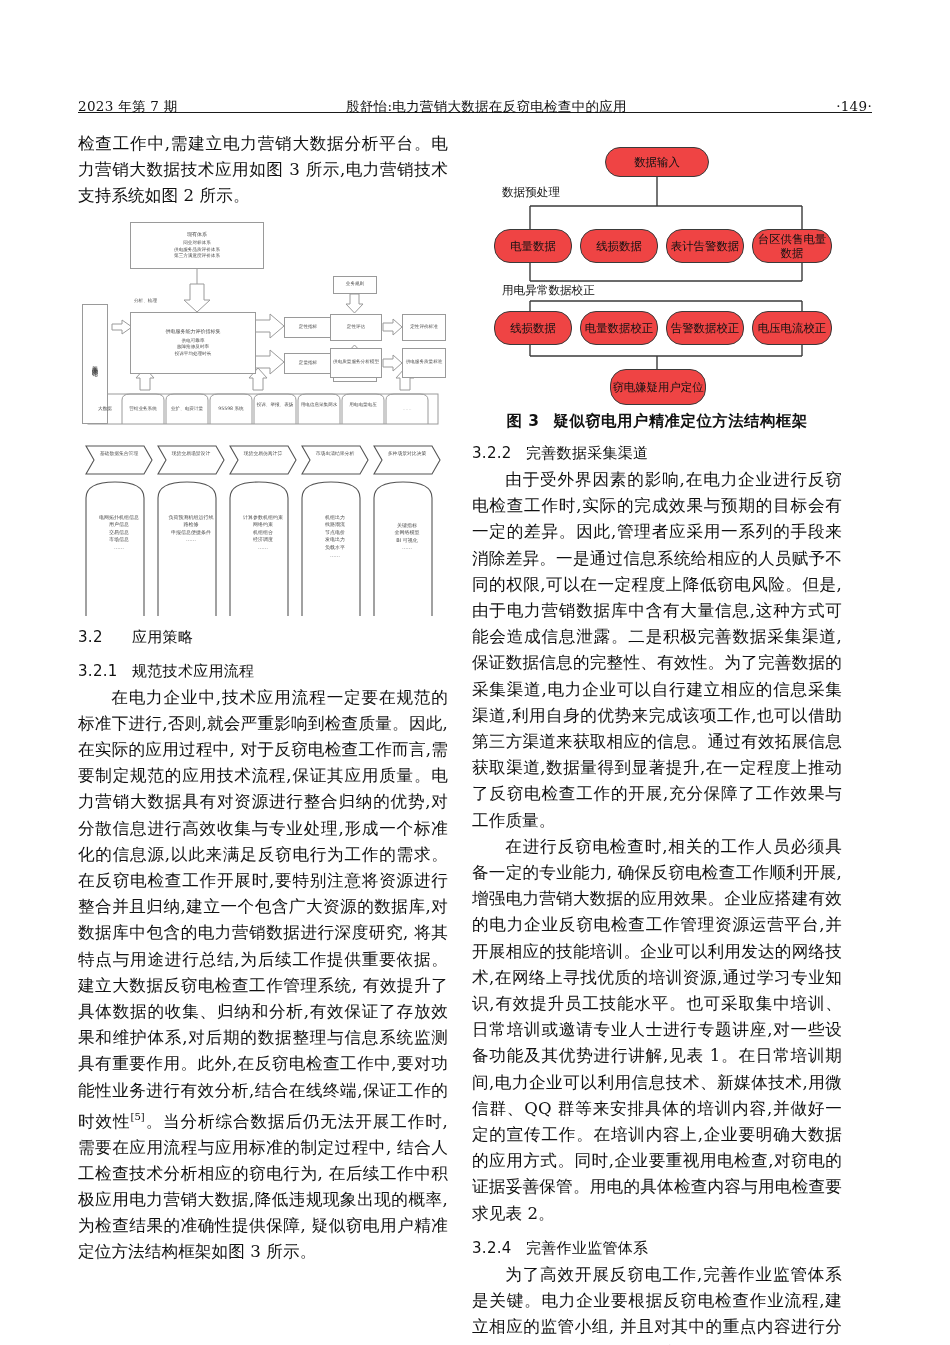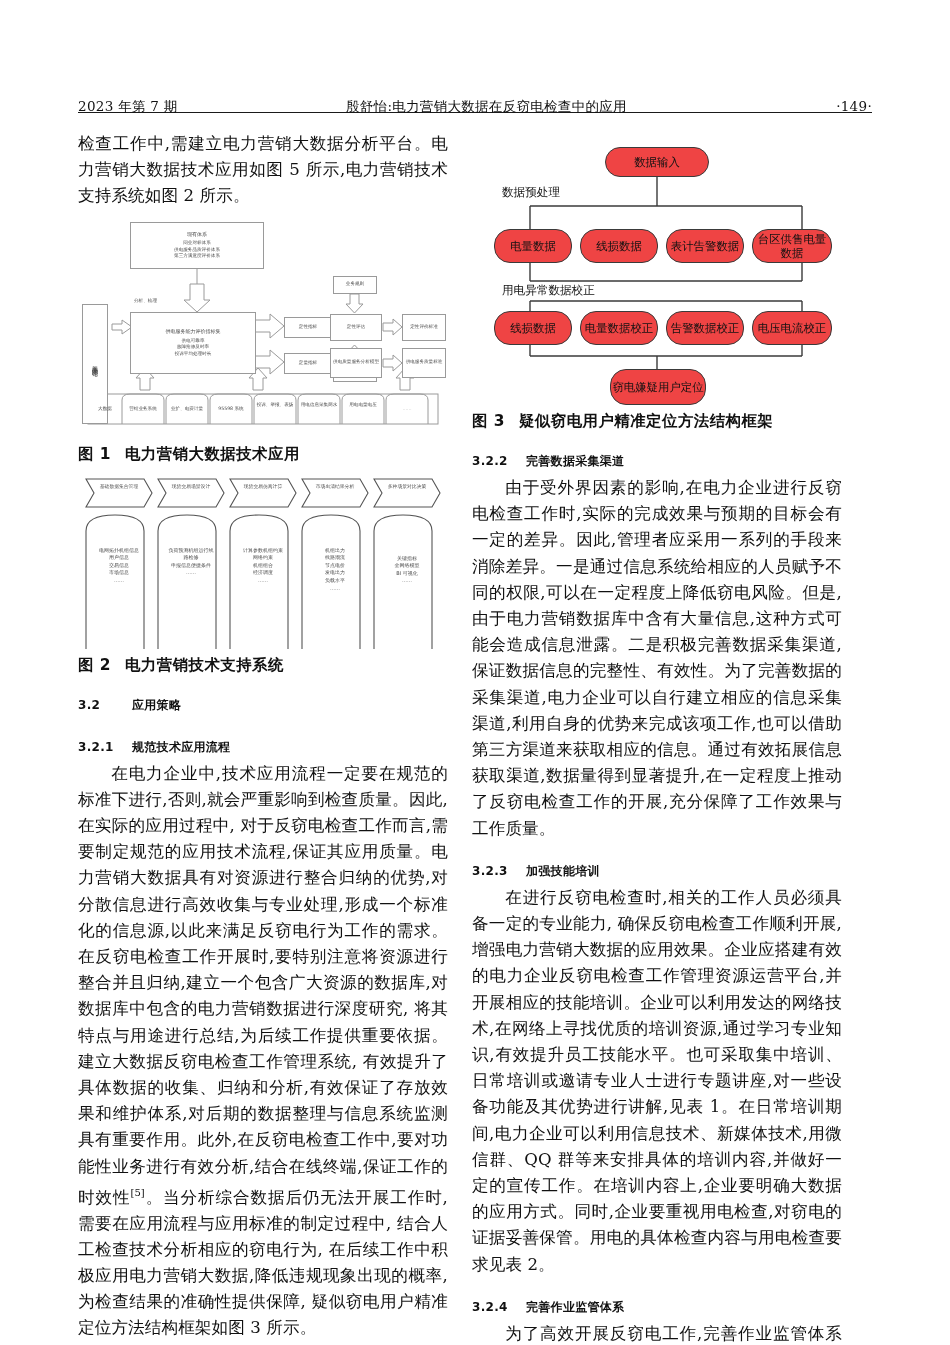--- a/index.html
+++ b/index.html
@@ -56,32 +56,32 @@
     margin: 0;
     font-size: 16.6px;
     line-height: 26.2px;
     text-align: justify;
     text-justify: inter-character;
     letter-spacing: .1px;
   }
   p.indent { text-indent: 2em; }
 
   h3.sec {
-    margin: 16px 0 1px 0;
-    font-size: 12px;
-    font-weight: bold;
+    margin: 8px 0 1px 0;
+    font-size: 15px;
+    font-weight: normal;
     font-family: "DejaVu Sans", "Liberation Sans", sans-serif;
     letter-spacing: .3px;
     line-height: 26px;
   }
   h3.sec .num { display: inline-block; min-width: 46px; }
   h3.sec .ttl { margin-left: 8px; }
 
   .figcap {
-    text-align: left;
+    text-align: center;
     font-size: 15.4px;
     font-weight: bold;
     font-family: "DejaVu Sans", "Liberation Sans", sans-serif;
     margin: 6px 0 8px 0;
     letter-spacing: .5px;
   }
   .figcap .gap { display: inline-block; width: 14px; }
 
   sup.ref { font-size: 10px; vertical-align: super; }
 
@@ -190,21 +190,21 @@
     <div class="rh-left">2023 年第 7 期</div>
     <div class="rh-mid">殷舒怡:电力营销大数据在反窃电检查中的应用</div>
     <div class="rh-right">·149·</div>
   </div>
   <div class="rule"></div>
 
   <div class="columns">
 
     <div class="col">
 
-      <p class="body">检查工作中,需建立电力营销大数据分析平台。电力营销大数据技术应用如图 5 所示,电力营销技术支持系统如图 2 所示。</p>
+      <p class="body">检查工作中,需建立电力营销大数据分析平台。电力营销大数据技术应用如图 3 所示,电力营销技术支持系统如图 2 所示。</p>
 
       <div class="fig1">
         <svg width="370" height="222">
           <defs>
             <marker id="f1ah" markerWidth="8" markerHeight="8" refX="1" refY="4" orient="auto">
               <path d="M0,1 L6,4 L0,7 Z" fill="none" stroke="#9a9a9a" stroke-width=".7"></path>
             </marker>
           </defs>
 
           <path d="M34,108 L44,108 L44,104 L54,111 L44,118 L44,114 L34,114 Z" fill="#fff" stroke="#9a9a9a" stroke-width="1"></path>
@@ -280,23 +280,20 @@
         <div class="lbl" style="left:12px; top:190px; width:30px; text-align:center;">大数据</div>
         <div class="lbl" style="left:45px; top:190px; width:40px; text-align:center;">营销业务系统</div>
         <div class="lbl" style="left:89px; top:190px; width:40px; text-align:center;">业扩、电费计量</div>
         <div class="lbl" style="left:133px; top:190px; width:40px; text-align:center;">95598 系统</div>
         <div class="lbl" style="left:177px; top:186px; width:40px; text-align:center; line-height:6.4px;">投诉、举报、表扬</div>
         <div class="lbl" style="left:221px; top:186px; width:40px; text-align:center; line-height:6.4px;">用电信息采集两水</div>
         <div class="lbl" style="left:265px; top:186px; width:40px; text-align:center; line-height:6.4px;">用电电量电压</div>
         <div class="lbl" style="left:309px; top:190px; width:40px; text-align:center; color:#bbb;">……</div>
       </div>
 
-      <div class="figcap">
-        <span>图 1</span><span class="gap"></span><span>电力营销大数据技术应用</span>
-      </div>
 
       <div class="fig2">
         <svg width="370" height="176">
           <g fill="none" stroke="#555" stroke-width="1.1">
 
             <path d="M8,6 L66,6 L74,20 L66,34 L8,34 L16,20 Z"></path>
             <path d="M80,6 L138,6 L146,20 L138,34 L80,34 L88,20 Z"></path>
             <path d="M152,6 L210,6 L218,20 L210,34 L152,34 L160,20 Z"></path>
             <path d="M224,6 L282,6 L290,20 L282,34 L224,34 L232,20 Z"></path>
             <path d="M296,6 L354,6 L362,20 L354,34 L296,34 L304,20 Z"></path>
@@ -344,23 +341,20 @@
           <div>……</div>
         </div>
         <div class="col-t" style="left:296px; top:82px;">
           <div>关键指标</div>
           <div>全网络模型</div>
           <div>BI 可视化</div>
           <div>……</div>
         </div>
       </div>
 
-      <div class="figcap">
-        <span>图 2</span><span class="gap"></span><span>电力营销技术支持系统</span>
-      </div>
 
       <h3 class="sec">
         <span class="num">3.2</span><span class="ttl">应用策略</span>
       </h3>
       <h3 class="sec">
         <span class="num">3.2.1</span><span class="ttl">规范技术应用流程</span>
       </h3>
       <p class="body indent"><span>在电力企业中,技术应用流程一定要在规范的标准下进行,否则,就会严重影响到检查质量。因此,在实际的应用过程中, 对于反窃电检查工作而言,需要制定规范的应用技术流程,保证其应用质量。电力营销大数据具有对资源进行整合归纳的优势,对分散信息进行高效收集与专业处理,形成一个标准化的信息源,以此来满足反窃电行为工作的需求。在反窃电检查工作开展时,要特别注意将资源进行整合并且归纳,建立一个包含广大资源的数据库,对数据库中包含的电力营销数据进行深度研究, 将其特点与用途进行总结,为后续工作提供重要依据。建立大数据反窃电检查工作管理系统, 有效提升了具体数据的收集、归纳和分析,有效保证了存放效果和维护体系,对后期的数据整理与信息系统监测具有重要作用。此外,在反窃电检查工作中,要对功能性业务进行有效分析,结合在线终端,保证工作的时效性</span><sup class="ref">[5]</sup><span>。当分析综合数据后仍无法开展工作时, 需要在应用流程与应用标准的制定过程中, 结合人工检查技术分析相应的窃电行为, 在后续工作中积极应用电力营销大数据,降低违规现象出现的概率,为检查结果的准确性提供保障, 疑似窃电用户精准定位方法结构框架如图 3 所示。</span></p>
     </div>
 
@@ -412,23 +406,20 @@
 
       <div class="figcap" style="margin-top:16px;">
         <span>图 3</span><span class="gap"></span><span>疑似窃电用户精准定位方法结构框架</span>
       </div>
 
       <h3 class="sec">
         <span class="num">3.2.2</span><span class="ttl">完善数据采集渠道</span>
       </h3>
       <p class="body indent">由于受外界因素的影响,在电力企业进行反窃电检查工作时,实际的完成效果与预期的目标会有一定的差异。因此,管理者应采用一系列的手段来消除差异。一是通过信息系统给相应的人员赋予不同的权限,可以在一定程度上降低窃电风险。但是,由于电力营销数据库中含有大量信息,这种方式可能会造成信息泄露。二是积极完善数据采集渠道,保证数据信息的完整性、有效性。为了完善数据的采集渠道,电力企业可以自行建立相应的信息采集渠道,利用自身的优势来完成该项工作,也可以借助第三方渠道来获取相应的信息。通过有效拓展信息获取渠道,数据量得到显著提升,在一定程度上推动了反窃电检查工作的开展,充分保障了工作效果与工作质量。</p>
 
-      <h3 class="sec">
-        <span class="num">3.2.3</span><span class="ttl">加强技能培训</span>
-      </h3>
       <p class="body indent">在进行反窃电检查时,相关的工作人员必须具备一定的专业能力, 确保反窃电检查工作顺利开展,增强电力营销大数据的应用效果。企业应搭建有效的电力企业反窃电检查工作管理资源运营平台,并开展相应的技能培训。企业可以利用发达的网络技术,在网络上寻找优质的培训资源,通过学习专业知识,有效提升员工技能水平。也可采取集中培训、日常培训或邀请专业人士进行专题讲座,对一些设备功能及其优势进行讲解,见表 1。在日常培训期间,电力企业可以利用信息技术、新媒体技术,用微信群、QQ 群等来安排具体的培训内容,并做好一定的宣传工作。在培训内容上,企业要明确大数据的应用方式。同时,企业要重视用电检查,对窃电的证据妥善保管。用电的具体检查内容与用电检查要求见表 2。</p>
 
       <h3 class="sec">
         <span class="num">3.2.4</span><span class="ttl">完善作业监管体系</span>
       </h3>
       <p class="body indent">为了高效开展反窃电工作,完善作业监管体系是关键。电力企业要根据反窃电检查作业流程,建立相应的监管小组, 并且对其中的重点内容进行分析,制定相应的科学监管方案, 保证反窃电工作顺利进行。</p>
     </div>
   </div>
 </div>
 

